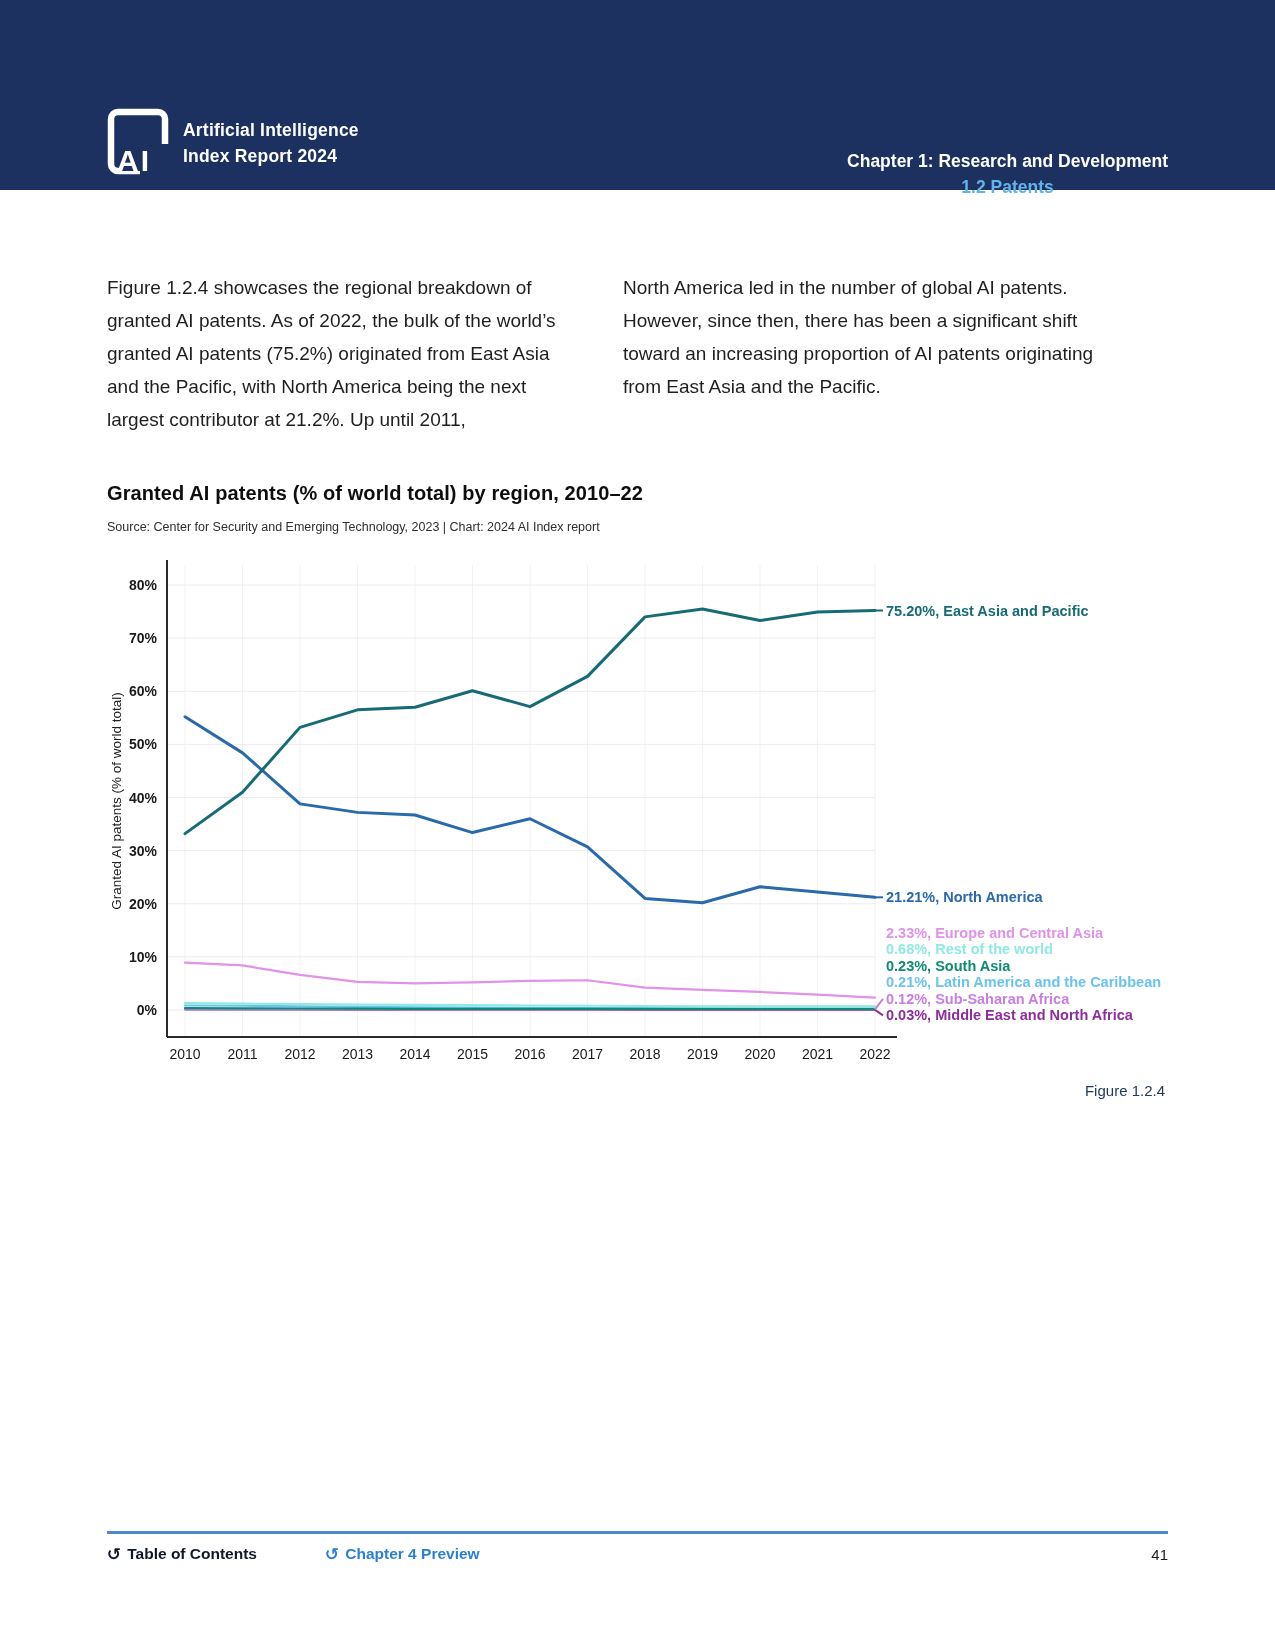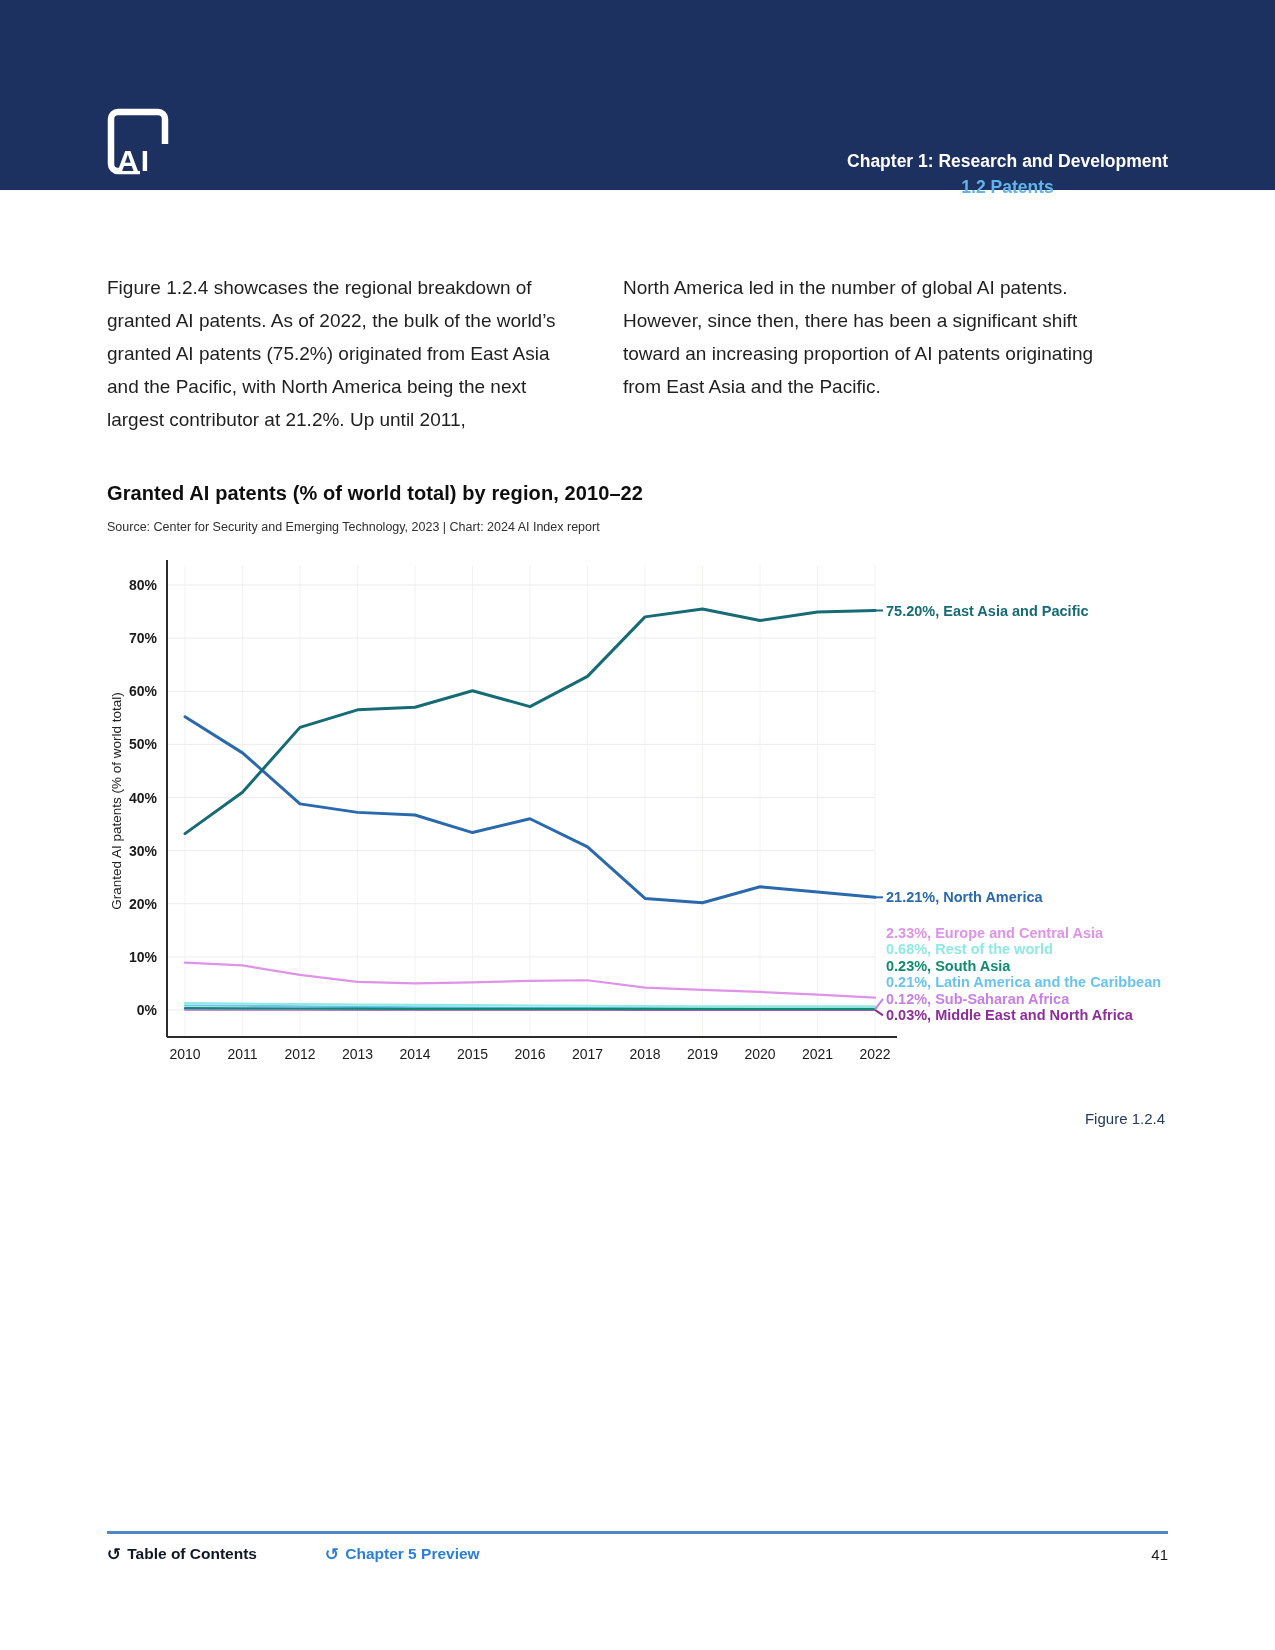--- a/index.html
+++ b/index.html
@@ -16,21 +16,21 @@
 
   
   .intro-left{position:absolute;left:107px;top:252px;width:468px;font-size:19px;line-height:33px;color:#1f1f1f;}
   .intro-right{position:absolute;left:623px;top:252px;width:492px;font-size:19px;line-height:33px;color:#1f1f1f;}
 
   
   .chart-title{position:absolute;left:107px;top:482px;font-size:20px;font-weight:bold;color:#0e0e0e;letter-spacing:.1px;}
   .chart-source{position:absolute;left:107px;top:520px;font-size:12.5px;color:#2e2e2e;}
   .chart-wrap{position:absolute;left:107px;top:545px;width:1061px;height:520px;}
   svg text{font-family:"Liberation Sans","DejaVu Sans",sans-serif;}
-  .figure-caption{position:absolute;right:110px;top:1082px;font-size:15px;color:#24395e;margin-top:28px;}
+  .figure-caption{position:absolute;right:110px;top:1082px;font-size:15px;color:#24395e;}
 
   
   .footer-rule{position:absolute;left:107px;top:1531px;width:1061px;height:3px;background:#4d88c8;}
   .footer{position:absolute;left:107px;top:1545px;width:1061px;display:flex;align-items:center;font-size:15.5px;}
   .footer-link{display:flex;align-items:center;gap:6px;font-weight:bold;cursor:pointer;}
   .footer-link.toc{color:#101827;}
   .footer-link.preview{color:#2b7fd6;margin-left:68px;}
   .undo-glyph{font-size:17px;font-weight:bold;line-height:1;}
   .page-number{margin-left:auto;font-size:15px;color:#1a1a1a;}
 </style>
@@ -40,20 +40,24 @@
 <div class="page">
 
   <div class="header">
     <div class="brand">
       <svg width="62" height="70" viewBox="0 0 62 70" aria-hidden="true">
         <rect x="4" y="4" width="54" height="59" rx="7" fill="none" stroke="#ffffff" stroke-width="6.5"></rect>
         <rect x="33" y="36" width="29" height="34" fill="#1d3160"></rect>
         <rect x="12" y="40" width="22" height="23" fill="#1d3160"></rect>
         <text x="10" y="63" fill="#ffffff" font-size="30" font-weight="bold" letter-spacing="2">AI</text>
       </svg>
+      <div class="brand-text">
+        <div>Artificial Intelligence</div>
+        <div>Index Report 2024</div>
+      </div>
     </div>
     <div class="header-right">
       <div class="header-chapter">Chapter 1: Research and Development</div>
       <div class="header-section">1.2 Patents</div>
     </div>
   </div>
 
   <p class="intro-left">Figure 1.2.4 showcases the regional breakdown of granted AI patents. As of 2022, the bulk of the world’s granted AI patents (75.2%) originated from East Asia and the Pacific, with North America being the next largest contributor at 21.2%. Up until 2011,</p>
   <p class="intro-right">North America led in the number of global AI patents. However, since then, there has been a significant shift toward an increasing proportion of AI patents originating from East Asia and the Pacific.</p>
 
@@ -133,18 +137,18 @@
   <div class="figure-caption">Figure 1.2.4</div>
 
   <div class="footer-rule"></div>
   <div class="footer">
     <span class="footer-link toc">
       <span class="undo-glyph">↺</span>
       <span>Table of Contents</span>
     </span>
     <span class="footer-link preview">
       <span class="undo-glyph">↺</span>
-      <span>Chapter 5 Preview</span>
+      <span>Chapter 4 Preview</span>
     </span>
     <span class="page-number">41</span>
   </div>
 
 </div>
 
 </body></html>

